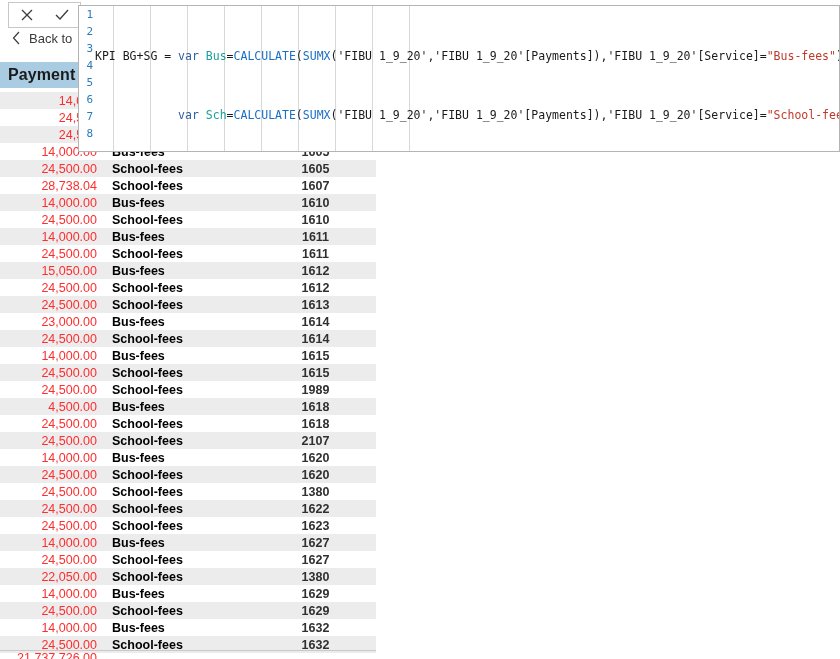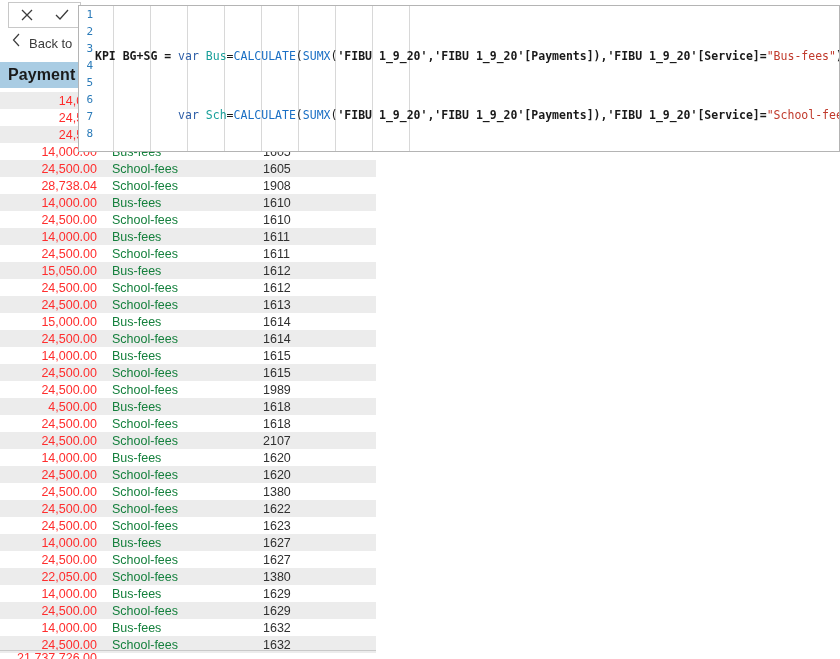--- a/index.html
+++ b/index.html
@@ -18,21 +18,21 @@
   .toolbar{
     position:absolute;left:8px;top:2px;width:73px;height:26px;
     border:1px solid #c8c8c8;background:#ffffff;
     display:flex;align-items:center;justify-content:space-around;
     box-sizing:border-box;
   }
   .tb-icon{width:28px;height:24px;display:flex;align-items:center;justify-content:center;cursor:pointer;}
   .tb-icon svg{display:block;}
   .backrow{
     position:absolute;left:12px;top:31px;height:20px;
-    display:flex;align-items:flex-end;gap:8px;cursor:pointer;
+    display:flex;align-items:flex-start;gap:8px;cursor:pointer;
   }
   .back-label{
     font-size:13px;color:#3b3b3b;white-space:nowrap;
   }
 
   .col-header{
     position:absolute;left:0;top:62px;width:103px;height:26px;
     background:#a9cce3;
     display:flex;align-items:center;justify-content:flex-start;
     box-sizing:border-box;padding-left:8px;
@@ -48,25 +48,25 @@
     height:17px;width:376px;display:flex;align-items:center;
     box-sizing:border-box;font-size:12.5px;
   }
   .row.alt{background:#ececec;}
   .cell-amount{
     width:103px;text-align:right;padding-right:6px;
     color:#ff2d2d;box-sizing:border-box;white-space:nowrap;
   }
   .cell-service{
     width:160px;text-align:left;padding-left:9px;
-    color:#15803d;box-sizing:border-box;white-space:nowrap;
+    color:#000000;box-sizing:border-box;white-space:nowrap;font-weight:bold;
   }
   .cell-id{
-    width:113px;text-align:left;padding-right:8px;
-    color:#303030;box-sizing:border-box;white-space:nowrap;
+    width:113px;text-align:center;padding-right:8px;
+    color:#303030;box-sizing:border-box;white-space:nowrap;font-weight:bold;
   }
   #totalrow{
     position:absolute;left:0;top:650px;width:376px;height:17px;
     border-top:1px solid #c9c9c9;box-sizing:border-box;
     display:flex;align-items:flex-start;font-size:12.5px;overflow:hidden;
   }
 
   
   #formula-editor{
     position:absolute;left:78px;top:5px;width:762px;height:147px;
@@ -88,21 +88,21 @@
     white-space:pre;
   }
   .codeline{height:17px;line-height:17px;position:relative;}
   .guides{position:absolute;left:16px;top:0;width:746px;height:147px;pointer-events:none;}
   .guide{position:absolute;top:0;width:1px;background:#d8d8d8;}
 
   .k-var{color:#2f5fa8;}
   .k-fn{color:#1a6fc4;}
   .k-name{color:#1aa09a;}
   .k-str{color:#c0392b;}
-  .k-plain{color:#1a1a1a;font-weight:bold;}
+  .k-plain{color:#1a1a1a;}
   .k-op{color:#1a1a1a;}
 </style>
 </head>
 <body>
 
 <div id="data-pane">
 
   <div class="toolbar">
     <div class="tb-icon">
       <svg width="14" height="14" viewBox="0 0 14 14">
@@ -151,21 +151,21 @@
         <div class="cell-id">1605</div>
       </div>
       <div class="row alt">
         <div class="cell-amount">24,500.00</div>
         <div class="cell-service">School-fees</div>
         <div class="cell-id">1605</div>
       </div>
       <div class="row">
         <div class="cell-amount">28,738.04</div>
         <div class="cell-service">School-fees</div>
-        <div class="cell-id">1908</div>
+        <div class="cell-id">1607</div>
       </div>
       <div class="row alt">
         <div class="cell-amount">14,000.00</div>
         <div class="cell-service">Bus-fees</div>
         <div class="cell-id">1610</div>
       </div>
       <div class="row">
         <div class="cell-amount">24,500.00</div>
         <div class="cell-service">School-fees</div>
         <div class="cell-id">1610</div>
@@ -189,21 +189,21 @@
         <div class="cell-amount">24,500.00</div>
         <div class="cell-service">School-fees</div>
         <div class="cell-id">1612</div>
       </div>
       <div class="row alt">
         <div class="cell-amount">24,500.00</div>
         <div class="cell-service">School-fees</div>
         <div class="cell-id">1613</div>
       </div>
       <div class="row">
-        <div class="cell-amount">15,000.00</div>
+        <div class="cell-amount">23,000.00</div>
         <div class="cell-service">Bus-fees</div>
         <div class="cell-id">1614</div>
       </div>
       <div class="row alt">
         <div class="cell-amount">24,500.00</div>
         <div class="cell-service">School-fees</div>
         <div class="cell-id">1614</div>
       </div>
       <div class="row">
         <div class="cell-amount">14,000.00</div>

